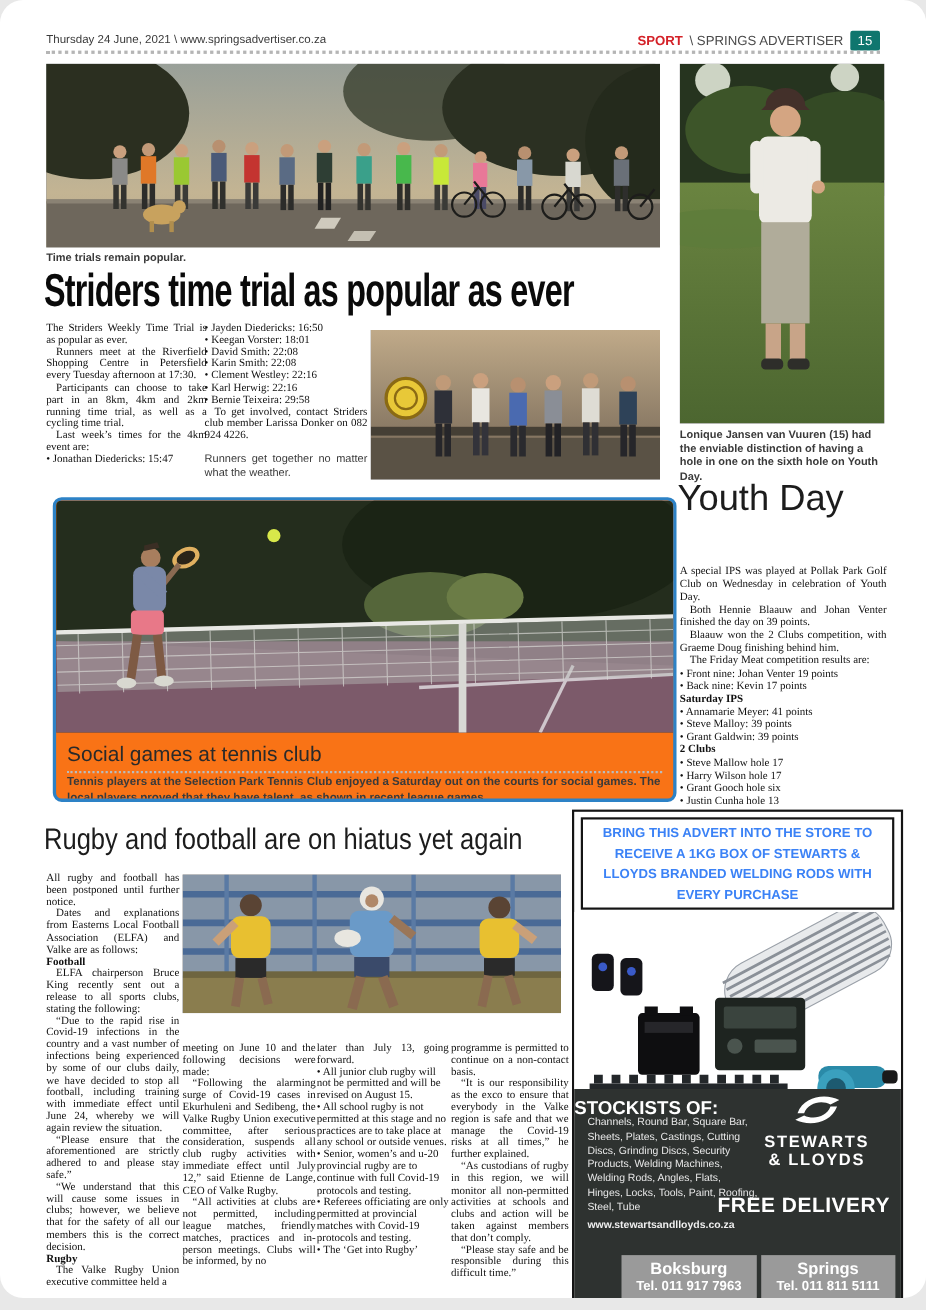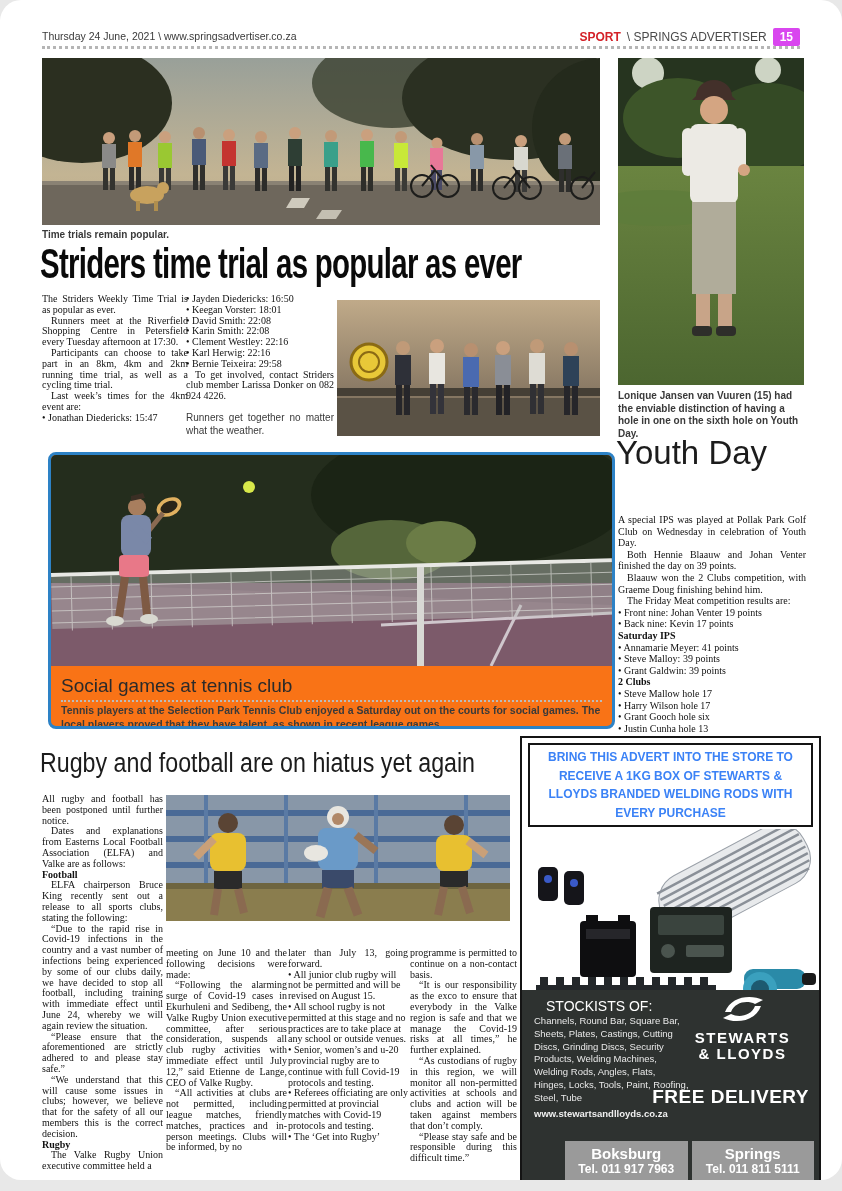--- a/index.html
+++ b/index.html
@@ -4,21 +4,21 @@
 <style>
   html,body{margin:0;padding:0;background:#e8e8e8;}
   .page{position:relative;width:842px;height:1180px;background:#ffffff;margin:0 auto;
         font-family:"Liberation Serif",serif;color:#111;overflow:hidden;border-radius:21px;}
   
   .hdr-left{position:absolute;left:42px;top:30px;font:10.5px "Liberation Sans",sans-serif;color:#3a3a3a;}
   .hdr-right{position:absolute;right:42px;top:28px;display:flex;align-items:center;gap:6px;
              font-family:"Liberation Sans",sans-serif;}
   .hdr-sport{color:#d42128;font-weight:bold;font-size:12px;}
   .hdr-paper{color:#4a4a4a;font-size:12px;}
-  .pagenum{background:#d946ef;color:#fff;font-weight:bold;font-size:12px;padding:2px 7px;border-radius:2px;}
+  .pagenum{background:#0f766e;color:#fff;font-weight:normal;font-size:12px;padding:2px 7px;border-radius:2px;}
   .hdr-rule{position:absolute;left:42px;right:42px;top:46px;border-top:3px dotted #b5b5b5;}
   
   .ph{position:absolute;overflow:hidden;background:#888;}
   .ph svg{display:block;}
   
   .cap{position:absolute;font-family:"Liberation Sans",sans-serif;font-weight:bold;color:#3a3a3a;
        font-size:10px;line-height:1.25;}
   
   .headline-striders{position:absolute;left:40px;top:240px;width:800px;
        font-family:"Liberation Sans",sans-serif;font-weight:bold;font-size:42px;color:#0a0a0a;
@@ -41,21 +41,21 @@
   .tennis-rule{margin:3px 10px 2px;border-top:2px dotted #bbb;}
   .tennis-cap{margin:2px 10px;font-family:"Liberation Sans",sans-serif;font-weight:bold;
               color:#3a3a3a;font-size:10.5px;line-height:1.3;}
   
   .ad{position:absolute;left:520px;top:736px;width:301px;height:452px;box-sizing:border-box;
       border:2px solid #141414;background:#fff;font-family:"Liberation Sans",sans-serif;}
   .ad-headline{border:2px solid #141414;margin:5px 6px 2px;padding:3px 8px;text-align:center;
                font-weight:bold;font-size:12px;line-height:1.55;color:#3b82f6;}
   .ad-products{width:297px;height:186px;}
   .ad-dark{position:absolute;left:0;right:0;bottom:0;height:196px;background:#2e3230;color:#fff;}
-  .stockists-label{position:absolute;left:24px;top:8px;font-weight:normal;font-size:14px;}
+  .stockists-label{position:absolute;left:0;top:8px;font-weight:bold;font-size:17px;}
   .stockists-list{position:absolute;left:12px;top:25px;width:155px;font-size:9.5px;line-height:1.35;color:#e8e8e8;}
   .ad-site{position:absolute;left:12px;top:118px;font-weight:bold;font-size:9.5px;color:#f0f0f0;}
   .ad-logo{position:absolute;right:14px;top:2px;width:125px;text-align:center;}
   .ad-logo-name{font-weight:bold;font-size:15px;letter-spacing:1.5px;line-height:1.05;}
   .ad-free{position:absolute;right:10px;top:96px;font-weight:bold;font-size:19px;letter-spacing:.5px;}
   .ad-locs{position:absolute;left:5px;right:5px;bottom:5px;display:flex;gap:4px;margin-left:38px;}
   .ad-loc{flex:1;background:#9a9a9a;color:#fff;text-align:center;padding:4px 0 5px;}
   .ad-loc-name{font-weight:bold;font-size:15px;}
   .ad-loc-tel{font-weight:bold;font-size:12px;}
 </style>

